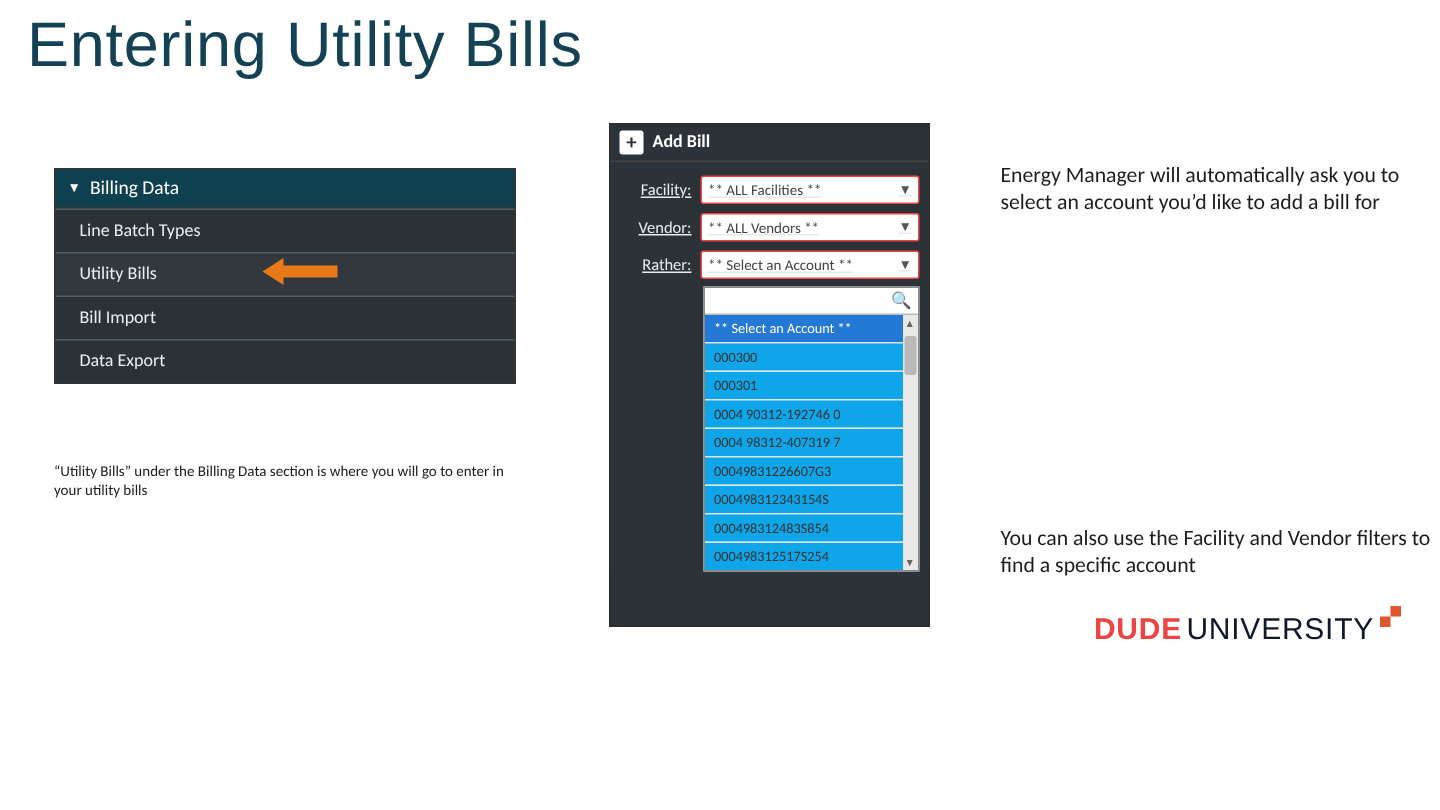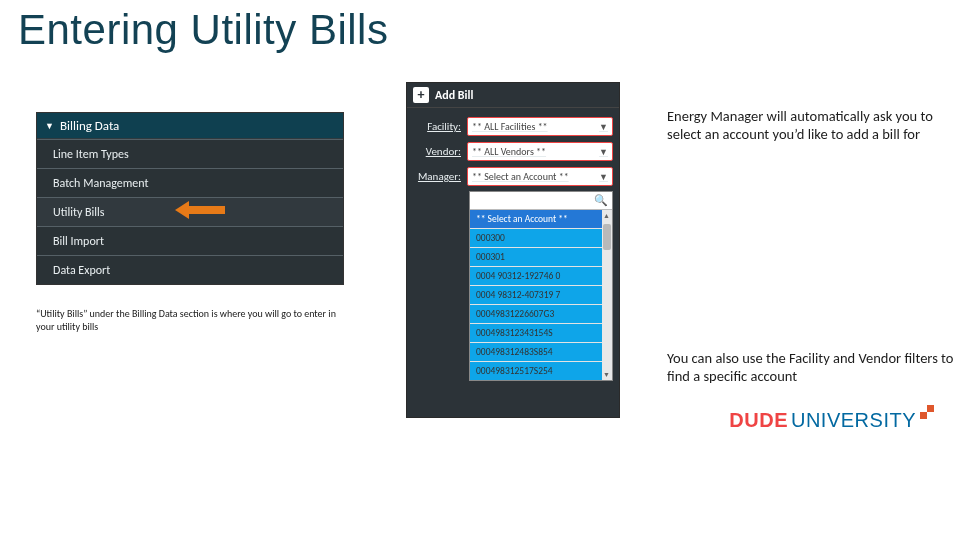--- a/index.html
+++ b/index.html
@@ -37,39 +37,38 @@
   .dd-scroll:after  { content:"▼"; position:absolute; bottom:1px; left:1px; font-size:7px; color:#666; }
   .dd-scroll .thumb { position:absolute; top:14px; left:1px; width:8px; height:26px; background:#b9b9b9; border-radius:2px; }
   
   .para { position:absolute; left:636px; width:300px; font-size:14.5px; line-height:1.22; color:#1d1d1d;margin-left:31px; }
   .para.p1 { top:108px; }
   .para.p2 { top:190px; }
   .para.p3 { top:350px; }
   
   .footer { position:absolute; right:26px; bottom:20px; display:flex; align-items:baseline; font-family:Arial, sans-serif; }
   .footer .dude { font-weight:700; font-size:20px; letter-spacing:0.5px; color:#ef4444; }
-  .footer .univ { font-weight:300; font-size:20px; color:#0369a1; letter-spacing:0.5px; margin-left:3px; }
+  .footer .univ { font-weight:300; font-size:20px; color:#0f172a; letter-spacing:0.5px; margin-left:3px; }
   .footer .mark { width:14px; height:14px; margin-left:4px; position:relative; top:-8px; }
   .footer .mark span { position:absolute; width:7px; height:7px; background:#df572c; }
   .footer .mark .b1 { left:0; top:7px; }
   .footer .mark .b2 { left:7px; top:0; }
 </style>
 </head>
 <body>
 <div class="slide">
 
 <div class="title">Entering Utility Bills</div>
 
 <div class="sshot-left">
   <div class="billing-header">
     <span class="tri">▼</span>
     <span>Billing Data</span>
   </div>
-  <div class="nav-item">Line Item Types</div>
-  <div class="nav-item">Batch Management</div>
+  <div class="nav-item">Line Batch Types</div>
   <div class="nav-item highlight">
     <span>Utility Bills</span>
     <span class="arrow">
           <span class="head"></span>
           <span class="shaft"></span>
         </span>
   </div>
   <div class="nav-item">Bill Import</div>
   <div class="nav-item">Data Export</div>
 </div>
@@ -90,21 +89,21 @@
       </div>
     </div>
     <div class="row">
       <div class="lbl">Vendor:</div>
       <div class="sel">
         <span>** ALL Vendors **</span>
         <span class="car">▼</span>
       </div>
     </div>
     <div class="row">
-      <div class="lbl">Manager:</div>
+      <div class="lbl">Rather:</div>
       <div class="sel">
         <span>** Select an Account **</span>
         <span class="car">▼</span>
       </div>
     </div>
     <div class="dropdown">
       <div class="dd-search">
         <span class="mag">🔍</span>
       </div>
       <div class="dd-list">

